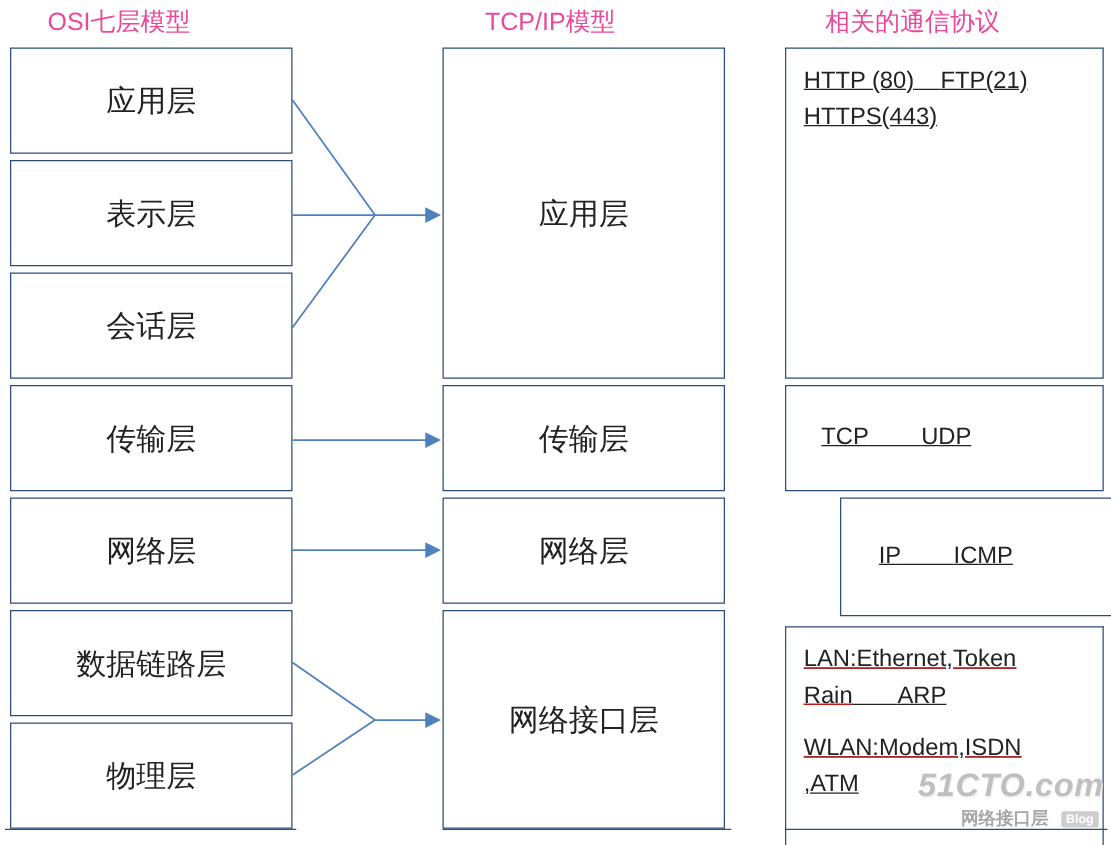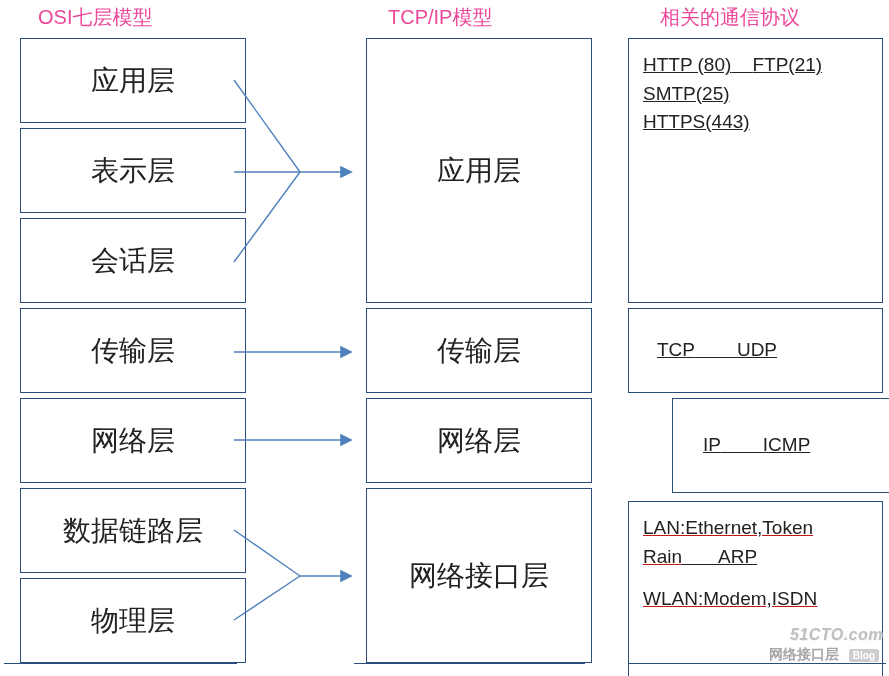--- a/index.html
+++ b/index.html
@@ -22,24 +22,23 @@
     position: absolute;
     font-size: 20px;
     color: #ec4899;
   }
   .box {
     position: absolute;
     border: 1.6px solid #2a4d7a;
     display: flex;
     align-items: center;
     justify-content: center;
-    font-size: 28px;
+    font-size: 24px;
     color: #222;
     background: #fff;
-    margin-left: 12px;
   }
   .proto-box {
     position: absolute;
     border: 1.6px solid #2a4d7a;
     background: #fff;
     padding: 12px 14px;
   }
   .proto-txt {
     font-size: 19px;
     color: #222;
@@ -61,21 +60,21 @@
   }
   .bottom-hr {
     position: absolute;
     height: 0;
     border-top: 1.6px solid #2a4d7a;
   }
   .watermark-a {
     position: absolute;
     right: 6px;
     bottom: 32px;
-    font-size: 16px;
+    font-size: 26px;
     color: #aaaaaa;
     font-style: italic;
     font-weight: bold;
     letter-spacing: 0.5px;
     text-shadow: 1px 1px 0 #eee;
     opacity: 0.75;
   }
   .watermark-b {
     position: absolute;
     right: 10px;
@@ -135,36 +134,36 @@
     </div>
   <div class="box" style="left:354px; top:398px; width:226px; height:85px;">
       <span>网络层</span>
     </div>
   <div class="box" style="left:354px; top:488px; width:226px; height:175px;text-align:right;">
       <span>网络接口层</span>
     </div>
 
   <div class="proto-box" style="left:628px; top:38px;  width:255px; height:265px;">
     <div class="proto-txt"><span>HTTP (80)</span>    <span>FTP(21)</span></div>
-    <div class="proto-txt">SMTP(25)</div>
     <div class="proto-txt">HTTPS(443)</div>
   </div>
 
   <div class="proto-box" style="left:628px; top:308px; width:255px; height:85px; display:flex; align-items:center;">
     <div class="proto-txt" style="padding-left:14px;"><span>TCP</span>        <span>UDP</span></div>
   </div>
 
   <div class="proto-box" style="left:628px; top:398px; width:255px; height:95px; display:flex; align-items:center;margin-left:44px;">
     <div class="proto-txt" style="padding-left:16px;"><span>IP</span>        <span>ICMP</span></div>
   </div>
 
   <div class="proto-box" style="left:628px; top:488px; width:255px; height:175px; border-bottom:none;margin-top:13px;">
     <div class="proto-txt"><span class="underl">LAN:Ethernet,Token</span></div>
     <div class="proto-txt"><span class="underl">Rain</span>       <span>ARP</span></div>
     <div class="proto-txt" style="margin-top:14px;"><span class="underl">WLAN:Modem,ISDN</span></div>
+    <div class="proto-txt">,ATM</div>
   </div>
 
   <div class="bottom-hr" style="left:4px; width:233px; top:663px;"></div>
   <div class="bottom-hr" style="left:354px; width:231px; top:663px;"></div>
   <div class="bottom-hr" style="left:628px; width:258px; top:663px;"></div>
 
   <svg width="889" height="676" style="position:absolute;left:0;top:0;pointer-events:none;">
     <defs>
       <marker id="ah" markerWidth="9" markerHeight="9" refX="7" refY="4.5" orient="auto">
         <path d="M0,0 L9,4.5 L0,9 Z" class="arrow-head"></path>

